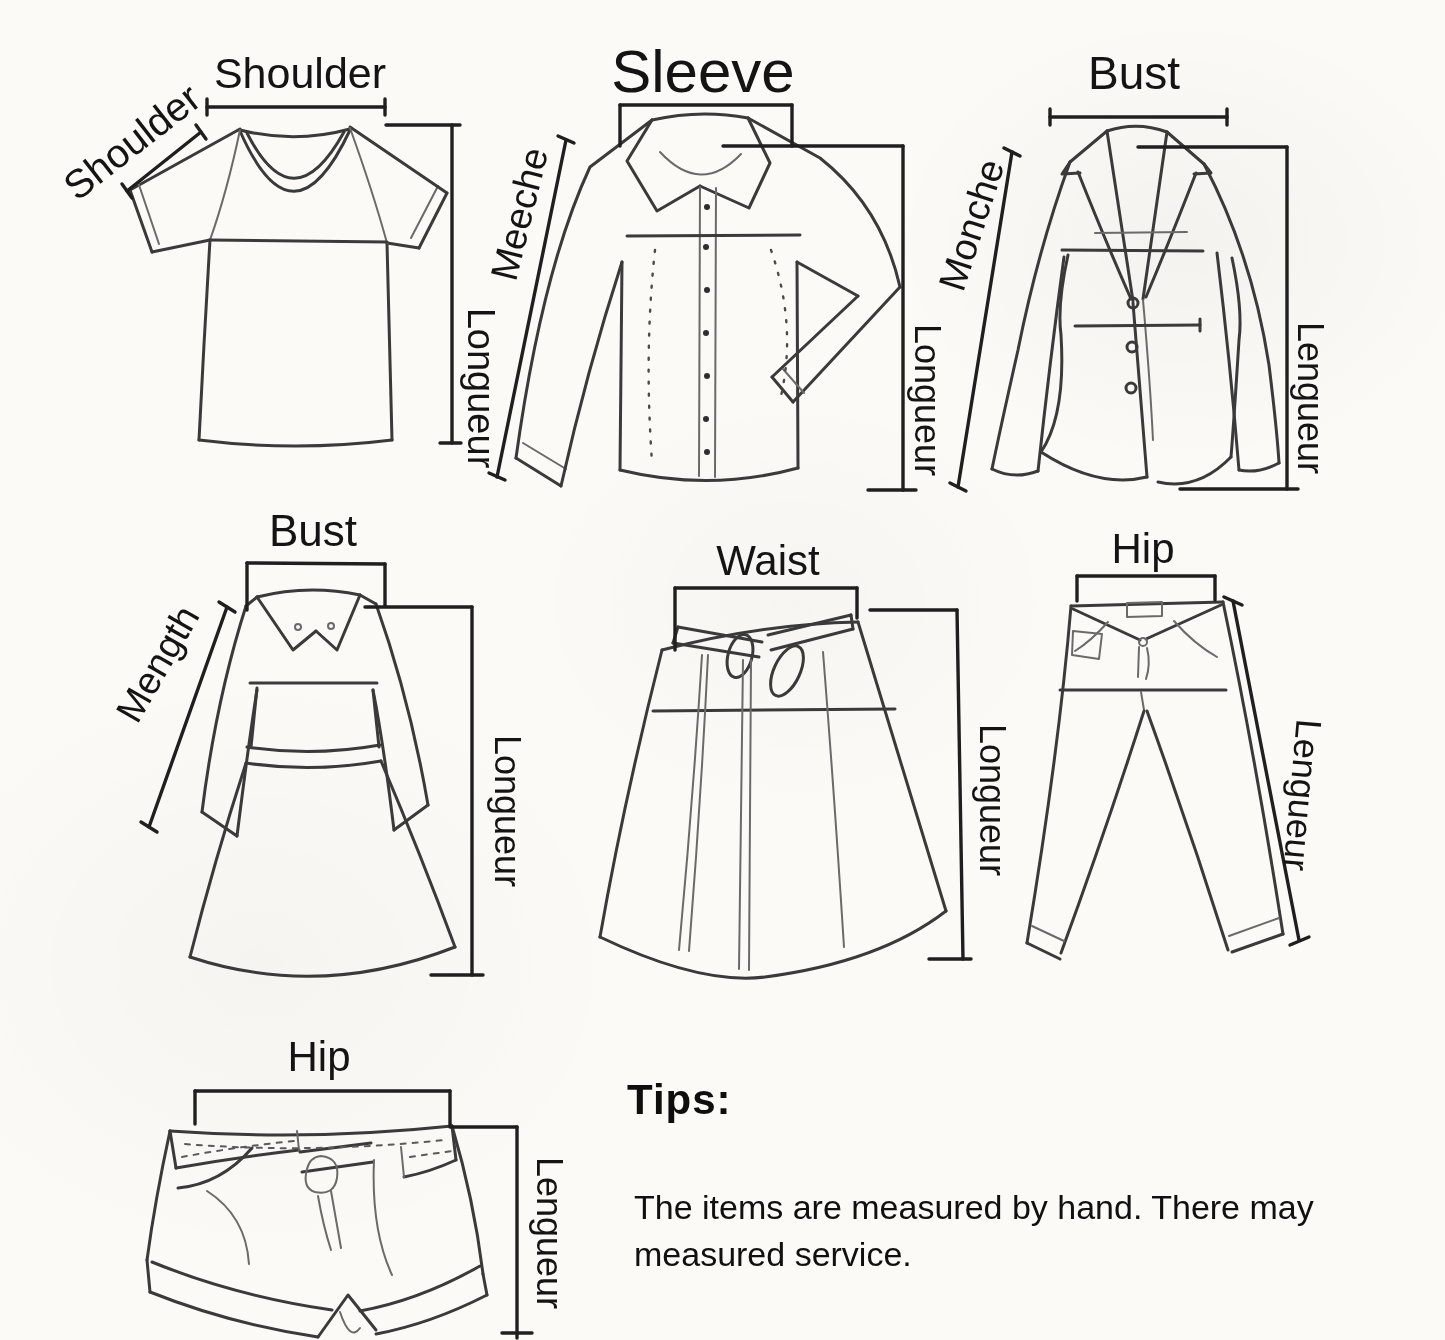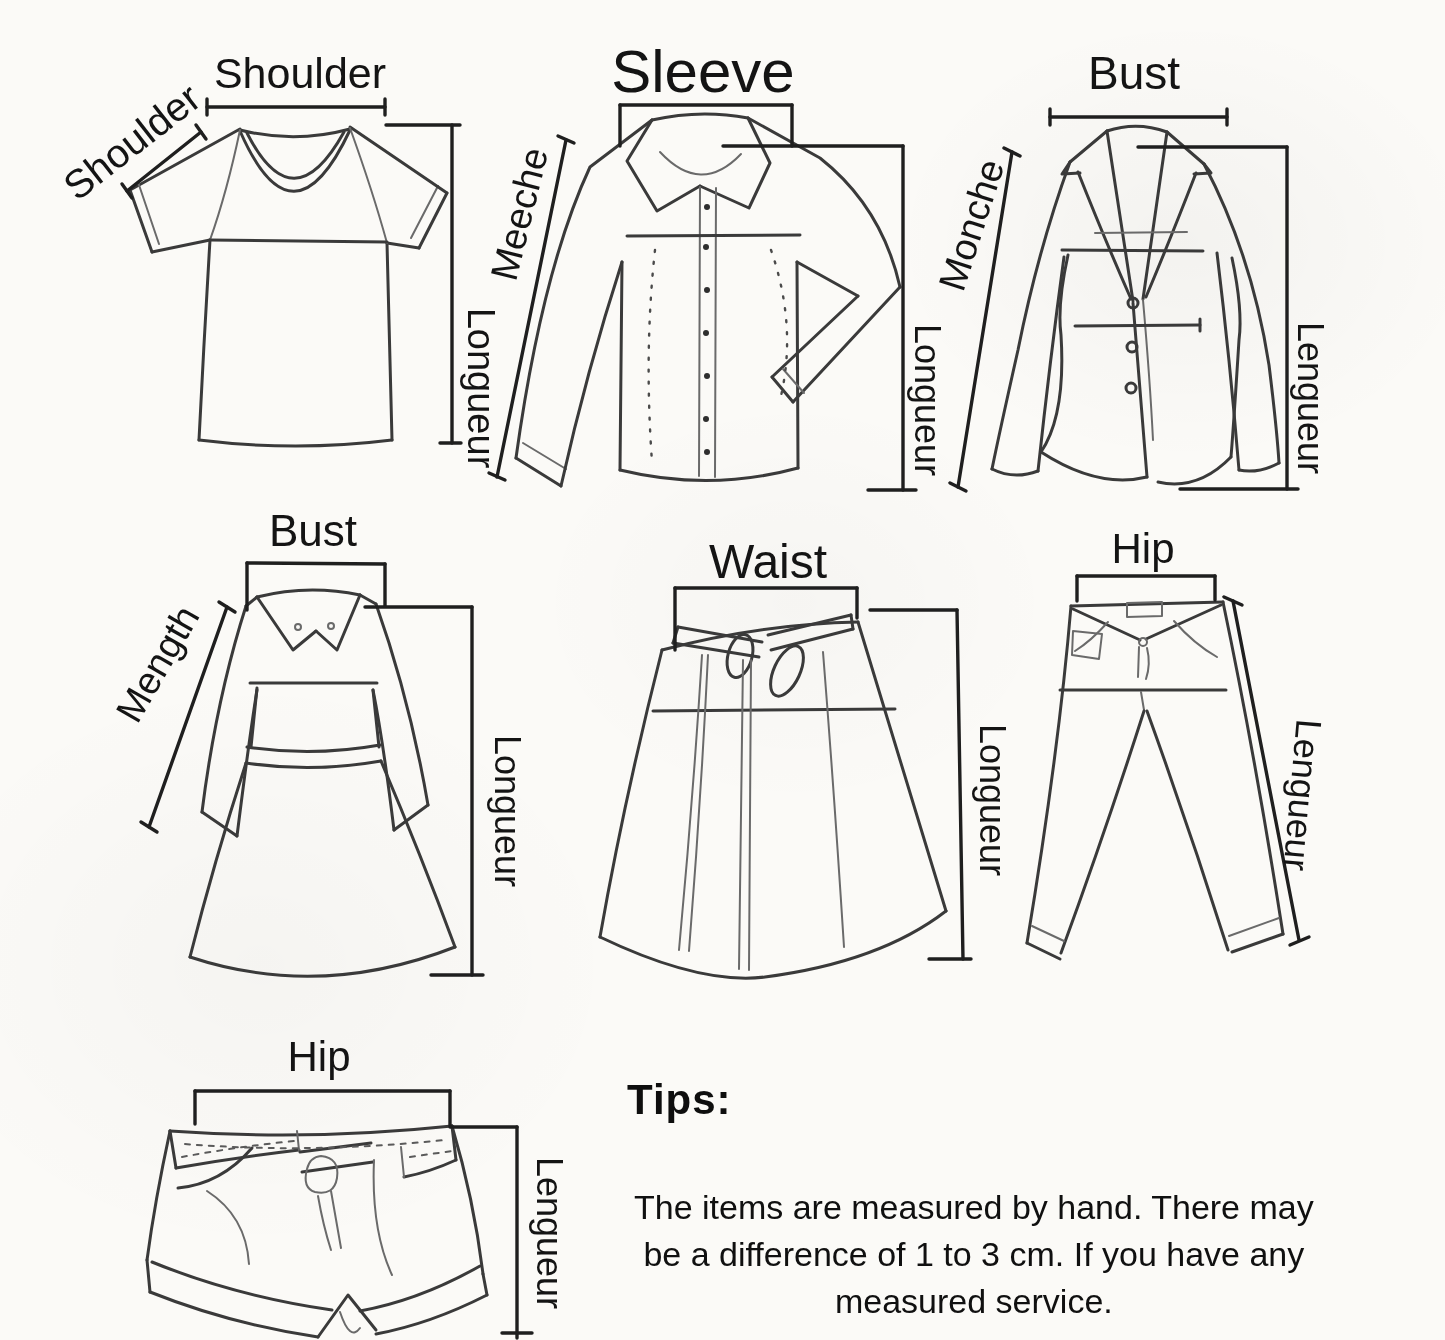--- a/index.html
+++ b/index.html
@@ -7,21 +7,20 @@
     position:relative;
     width:1445px;height:1340px;
     margin:0 auto;
     overflow:hidden;
     font-family:"Liberation Sans","DejaVu Sans",sans-serif;
     background:
       radial-gradient(ellipse 420px 320px at 82% 18%, rgba(0,0,0,0.03), transparent 70%),
       radial-gradient(ellipse 520px 420px at 18% 72%, rgba(0,0,0,0.025), transparent 70%),
       radial-gradient(ellipse 380px 300px at 55% 45%, rgba(0,0,0,0.02), transparent 70%),
       #fbfaf7;
-    text-align: center;
   }
   svg.art{position:absolute;left:0;top:0;}
   .s3{fill:none;stroke:#3a3a3a;stroke-width:3;stroke-linecap:round;stroke-linejoin:round;}
   .s2{fill:none;stroke:#6a6a6a;stroke-width:2;stroke-linecap:round;stroke-linejoin:round;}
   .m {fill:none;stroke:#1f1f1f;stroke-width:3.4;stroke-linecap:round;stroke-linejoin:round;}
   .dash{fill:none;stroke:#4a4a4a;stroke-width:2.4;stroke-linecap:round;stroke-dasharray:2 10;}
   .stitch{fill:none;stroke:#5a5a5a;stroke-width:2;stroke-linecap:round;stroke-dasharray:5 7;}
   .dot{fill:#2e2e2e;stroke:none;}
   .lbl{
     position:absolute;color:#141414;white-space:nowrap;
@@ -289,29 +288,28 @@
   <div class="lbl vert" style="left:927px;top:400px;font-size:36px;">Longueur</div>
 
   <div class="lbl" style="left:1134px;top:73px;font-size:46px;">Bust</div>
   <div class="lbl" style="left:972px;top:225px;font-size:38px;transform:translate(-50%,-50%) rotate(-72deg);">Monche</div>
   <div class="lbl vert" style="left:1310px;top:398px;font-size:36px;">Lengueur</div>
 
   <div class="lbl" style="left:313px;top:531px;font-size:44px;">Bust</div>
   <div class="lbl" style="left:158px;top:664px;font-size:38px;transform:translate(-50%,-50%) rotate(-60deg);">Mength</div>
   <div class="lbl vert" style="left:507px;top:811px;font-size:36px;">Longueur</div>
 
-  <div class="lbl" style="left:768px;top:561px;font-size:48px;">Waist</div>
+  <div class="lbl" style="left:768px;top:561px;font-size:42px;">Waist</div>
   <div class="lbl vert" style="left:992px;top:800px;font-size:36px;">Longueur</div>
 
   <div class="lbl" style="left:1143px;top:549px;font-size:42px;">Hip</div>
   <div class="lbl vert" style="left:1302px;top:795px;font-size:36px;transform:translate(-50%,-50%) rotate(5deg);">Lengueur</div>
 
   <div class="lbl" style="left:319px;top:1057px;font-size:42px;">Hip</div>
   <div class="lbl vert" style="left:549px;top:1233px;font-size:36px;">Lengueur</div>
 
   <div class="tips-head">Tips:</div>
   <div class="tips-body">
     <div class="tips-line">The items are measured by hand. There may</div>
-    <div class="tips-line">be a difference of 1 to 3 cm. If you have any</div>
     <div class="tips-line">measured service.</div>
   </div>
 
 </div>
 
 </body></html>

